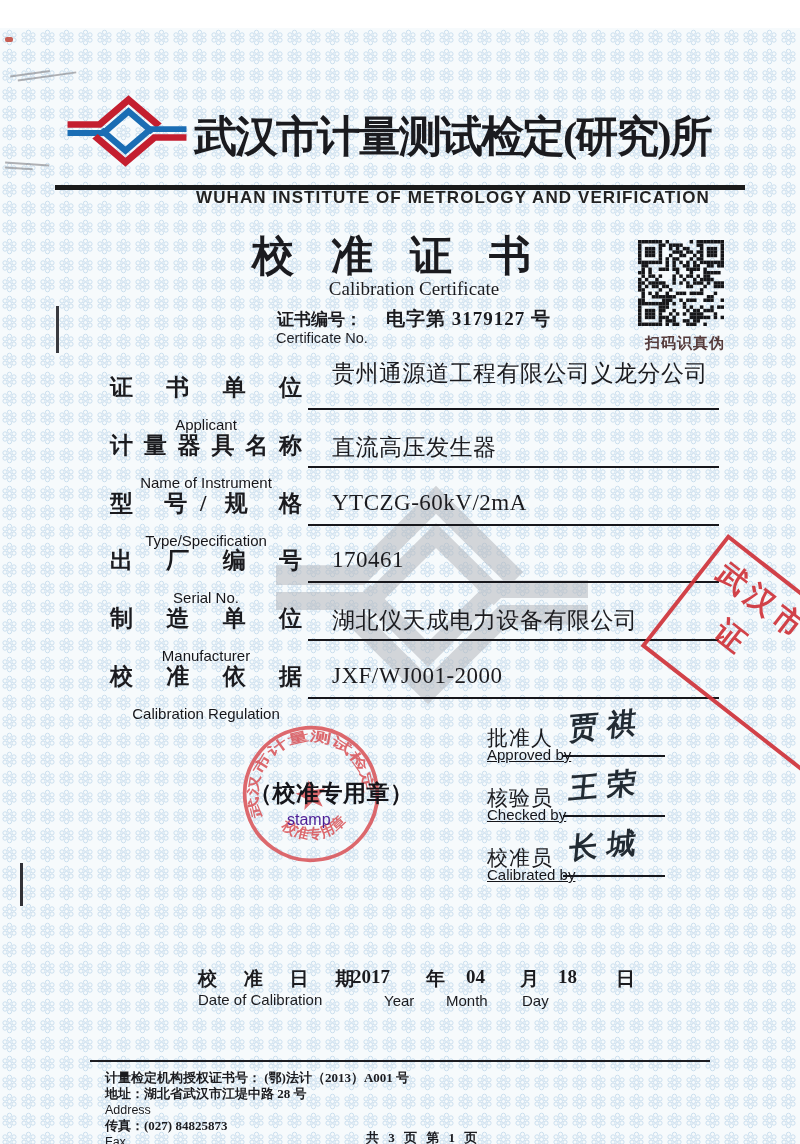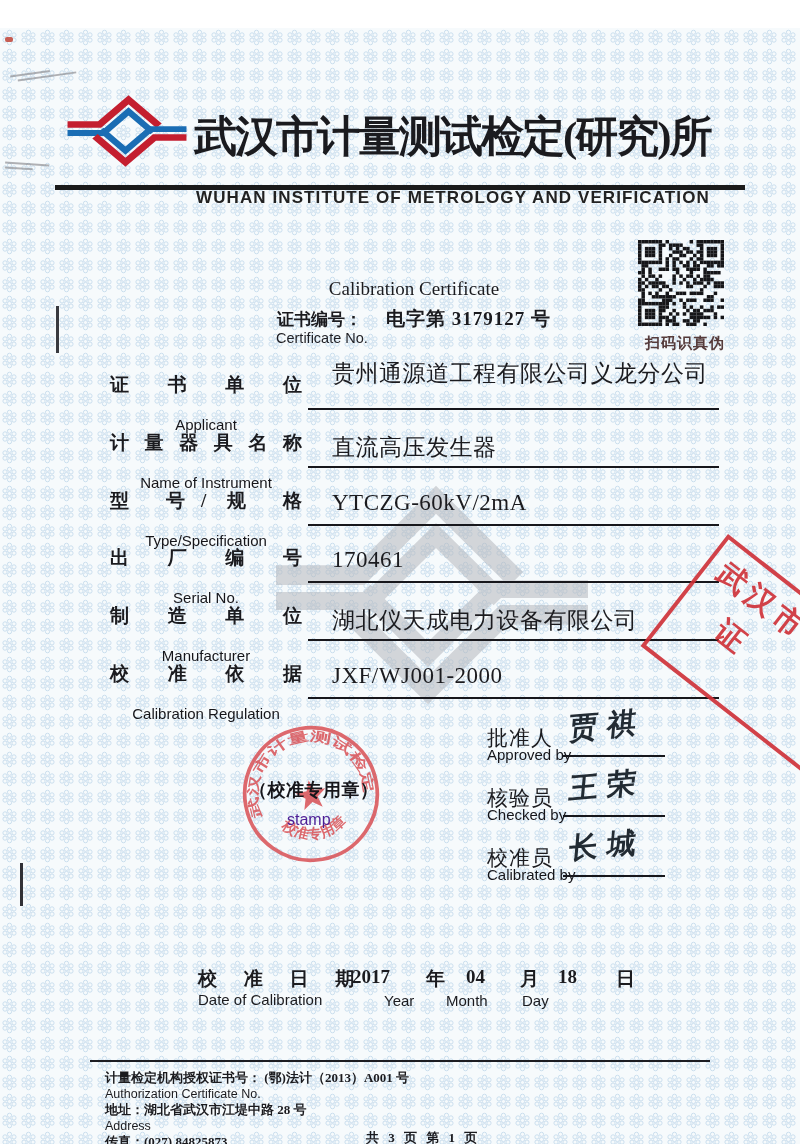--- a/index.html
+++ b/index.html
@@ -24,43 +24,43 @@
   .certno-label{left:277px;top:280px;font-size:17px;font-weight:bold;}
   .certno-value{left:386px;top:278px;font-size:19px;font-weight:bold;letter-spacing:1px;}
   .certno-en{left:276px;top:302px;font-size:14.5px;color:#1f1f24;}
 
   
   .qr-box{left:638px;top:212px;width:86px;height:86px;}
   .qr-caption{left:645px;top:306px;font-size:15px;font-weight:bold;color:#553b3b;letter-spacing:1px;}
 
   
   .frow{position:absolute;left:110px;width:609px;height:62px;}
-  .flabel-cn{width:192px;font-size:19px;font-weight:600;text-align:justify;text-align-last:justify;white-space:normal;}
+  .flabel-cn{width:192px;font-size:23px;font-weight:600;text-align:justify;text-align-last:justify;white-space:normal;}
   .flabel-en{position:absolute;left:0;top:44px;width:192px;text-align:center;font-size:15px;color:#15151a;font-family:"Liberation Sans","DejaVu Sans",sans-serif;}
   .fline{position:absolute;left:198px;right:0;top:36px;border-top:2.5px solid #17171c;}
   .fvalue{position:absolute;left:222px;top:2px;font-size:23px;letter-spacing:0.5px;white-space:nowrap;}
   .fvalue.lift{top:-14px;}
 
   
   .wm{opacity:.55;}
   
   .stamp-wrap{left:241px;top:696px;width:140px;height:140px;transform:rotate(-10deg);opacity:.85;}
-  .stamp-overlay-cn{left:249px;top:750px;font-size:18px;font-weight:bold;color:#15151a;letter-spacing:0.5px;}
+  .stamp-overlay-cn{left:249px;top:750px;font-size:23px;font-weight:bold;color:#15151a;letter-spacing:0.5px;}
   .stamp-overlay-en{left:287px;top:783px;font-size:16px;color:#4c1d95;font-family:"Liberation Sans","DejaVu Sans",sans-serif;}
 
   
   .side-stamp{left:728px;top:506px;width:230px;height:118px;border:4px solid var(--side-red);
     transform:rotate(38deg);transform-origin:0 0;color:var(--side-red);padding:8px 12px;opacity:.9;}
   .side-stamp .l1{font-size:30px;font-weight:bold;letter-spacing:5px;white-space:nowrap;}
   .side-stamp .l2{font-size:30px;font-weight:bold;letter-spacing:5px;margin-top:6px;padding-left:34px;white-space:nowrap;}
 
   
   .srow{position:absolute;left:487px;width:185px;height:58px;}
   .slabel-cn{font-size:21px;font-weight:400;letter-spacing:1px;}
-  .slabel-en{position:absolute;left:0;top:22px;font-size:15px;font-family:"Liberation Sans","DejaVu Sans",sans-serif;color:#15151a;}
+  .slabel-en{position:absolute;left:0;top:22px;font-size:15px;font-family:"Liberation Sans","DejaVu Sans",sans-serif;color:#15151a;text-decoration:underline;}
   .sline{position:absolute;left:76px;top:31px;width:102px;border-top:2px solid #17171c;}
   .sig{position:absolute;left:82px;top:-18px;font-size:29px;color:#222b33;letter-spacing:9px;
     transform:rotate(-5deg) skewX(-10deg);white-space:nowrap;font-weight:600;}
 
   
   .dlabel{left:198px;top:938px;font-size:19px;font-weight:bold;letter-spacing:11px;}
   .dlabel-en{left:198px;top:963px;font-size:15px;font-family:Liberation Sans, sans-serif;}
   .dtok{position:absolute;top:938px;font-size:19px;font-weight:bold;}
   .dtok-en{position:absolute;top:964px;font-size:15px;font-family:"Liberation Sans","DejaVu Sans",sans-serif;}
 
@@ -115,20 +115,21 @@
       <path d="M 2,50 H 44 L 82,12 L 122,52" stroke="var(--accent-red)" stroke-width="10"></path>
       <path d="M 2,63 H 49 L 82,30 L 114,62" stroke="var(--accent-blue)" stroke-width="9"></path>
       <path d="M 158,70 H 116 L 78,108 L 38,68" stroke="var(--accent-red)" stroke-width="10"></path>
       <path d="M 158,57 H 111 L 78,90 L 46,58" stroke="var(--accent-blue)" stroke-width="9"></path>
     </g>
   </svg>
   <div class="abs org-cn">武汉市计量测试检定(研究)所</div>
   <div class="abs org-en sans">WUHAN INSTITUTE OF METROLOGY AND VERIFICATION</div>
   <div class="abs hrule"></div>
 
+  <div class="abs title-cn">校准证书</div>
   <div class="abs title-en">Calibration Certificate</div>
   <div class="abs certno-label">证书编号：</div>
   <div class="abs certno-value">电字第 3179127 号</div>
   <div class="abs certno-en sans">Certificate No.</div>
 
   <div class="abs qr-box" id="qr"><svg width="86" height="86" xmlns="http://www.w3.org/2000/svg">
         <rect x="0.00" y="0.00" width="3.49" height="3.49" fill="#151518"></rect>
         <rect x="3.44" y="0.00" width="3.49" height="3.49" fill="#151518"></rect>
         <rect x="6.88" y="0.00" width="3.49" height="3.49" fill="#151518"></rect>
         <rect x="10.32" y="0.00" width="3.49" height="3.49" fill="#151518"></rect>
@@ -526,21 +527,20 @@
   <span class="dtok" style="left:520px">月</span>
   <span class="dtok" style="left:558px">18</span>
   <span class="dtok" style="left:616px">日</span>
   <span class="dtok-en" style="left:384px">Year</span>
   <span class="dtok-en" style="left:446px">Month</span>
   <span class="dtok-en" style="left:522px">Day</span>
 
   <div class="abs frule"></div>
   <div class="fcol" style="left:105px">
     <div class="cn"><span>计量检定机构授权证书号：</span> <span class="auth-val">(鄂)法计（2013）A001 号</span></div>
-    <div class="en">Authorization Certificate No.</div>
     <div class="cn">地址：湖北省武汉市江堤中路 28 号</div>
     <div class="en">Address</div>
     <div class="cn">传真：(027) 84825873</div>
     <div class="en">Fax</div>
   </div>
   <div class="abs pagenum">共 3 页 第 1 页</div>
 
   <div class="abs mark-v1"></div>
   <div class="abs mark-v2"></div>
   <div class="abs scribble" style="left:10px;top:40px;width:66px;transform:rotate(-8deg)">

